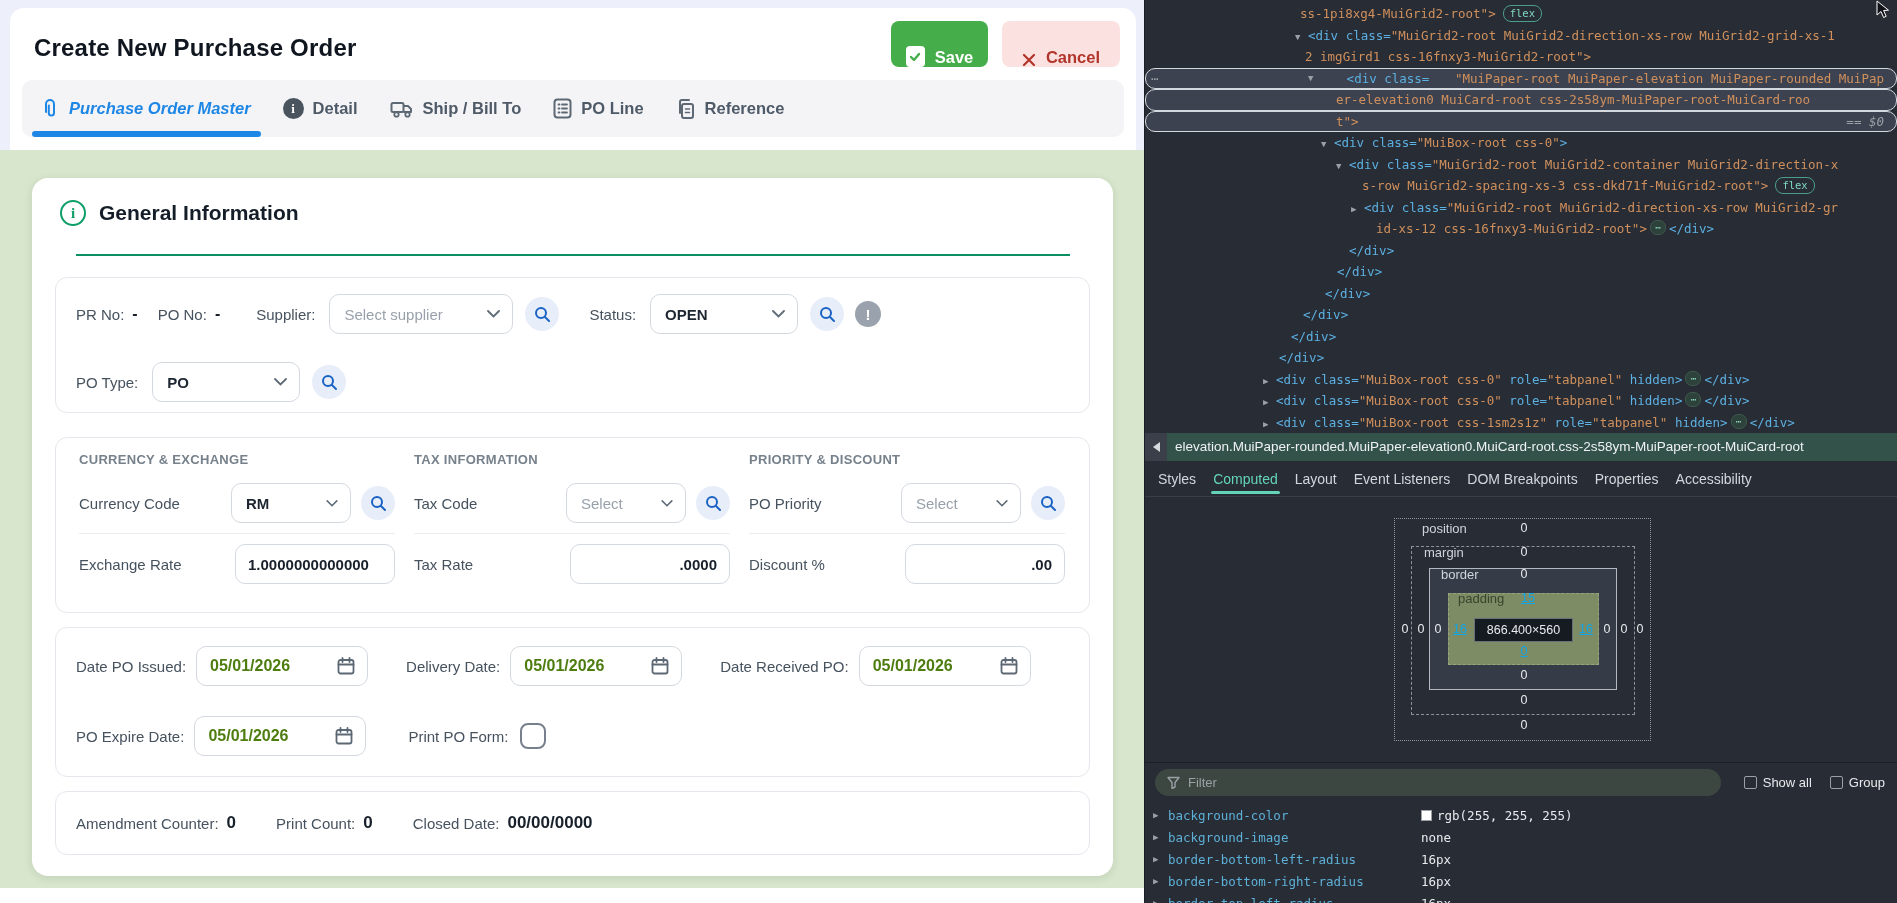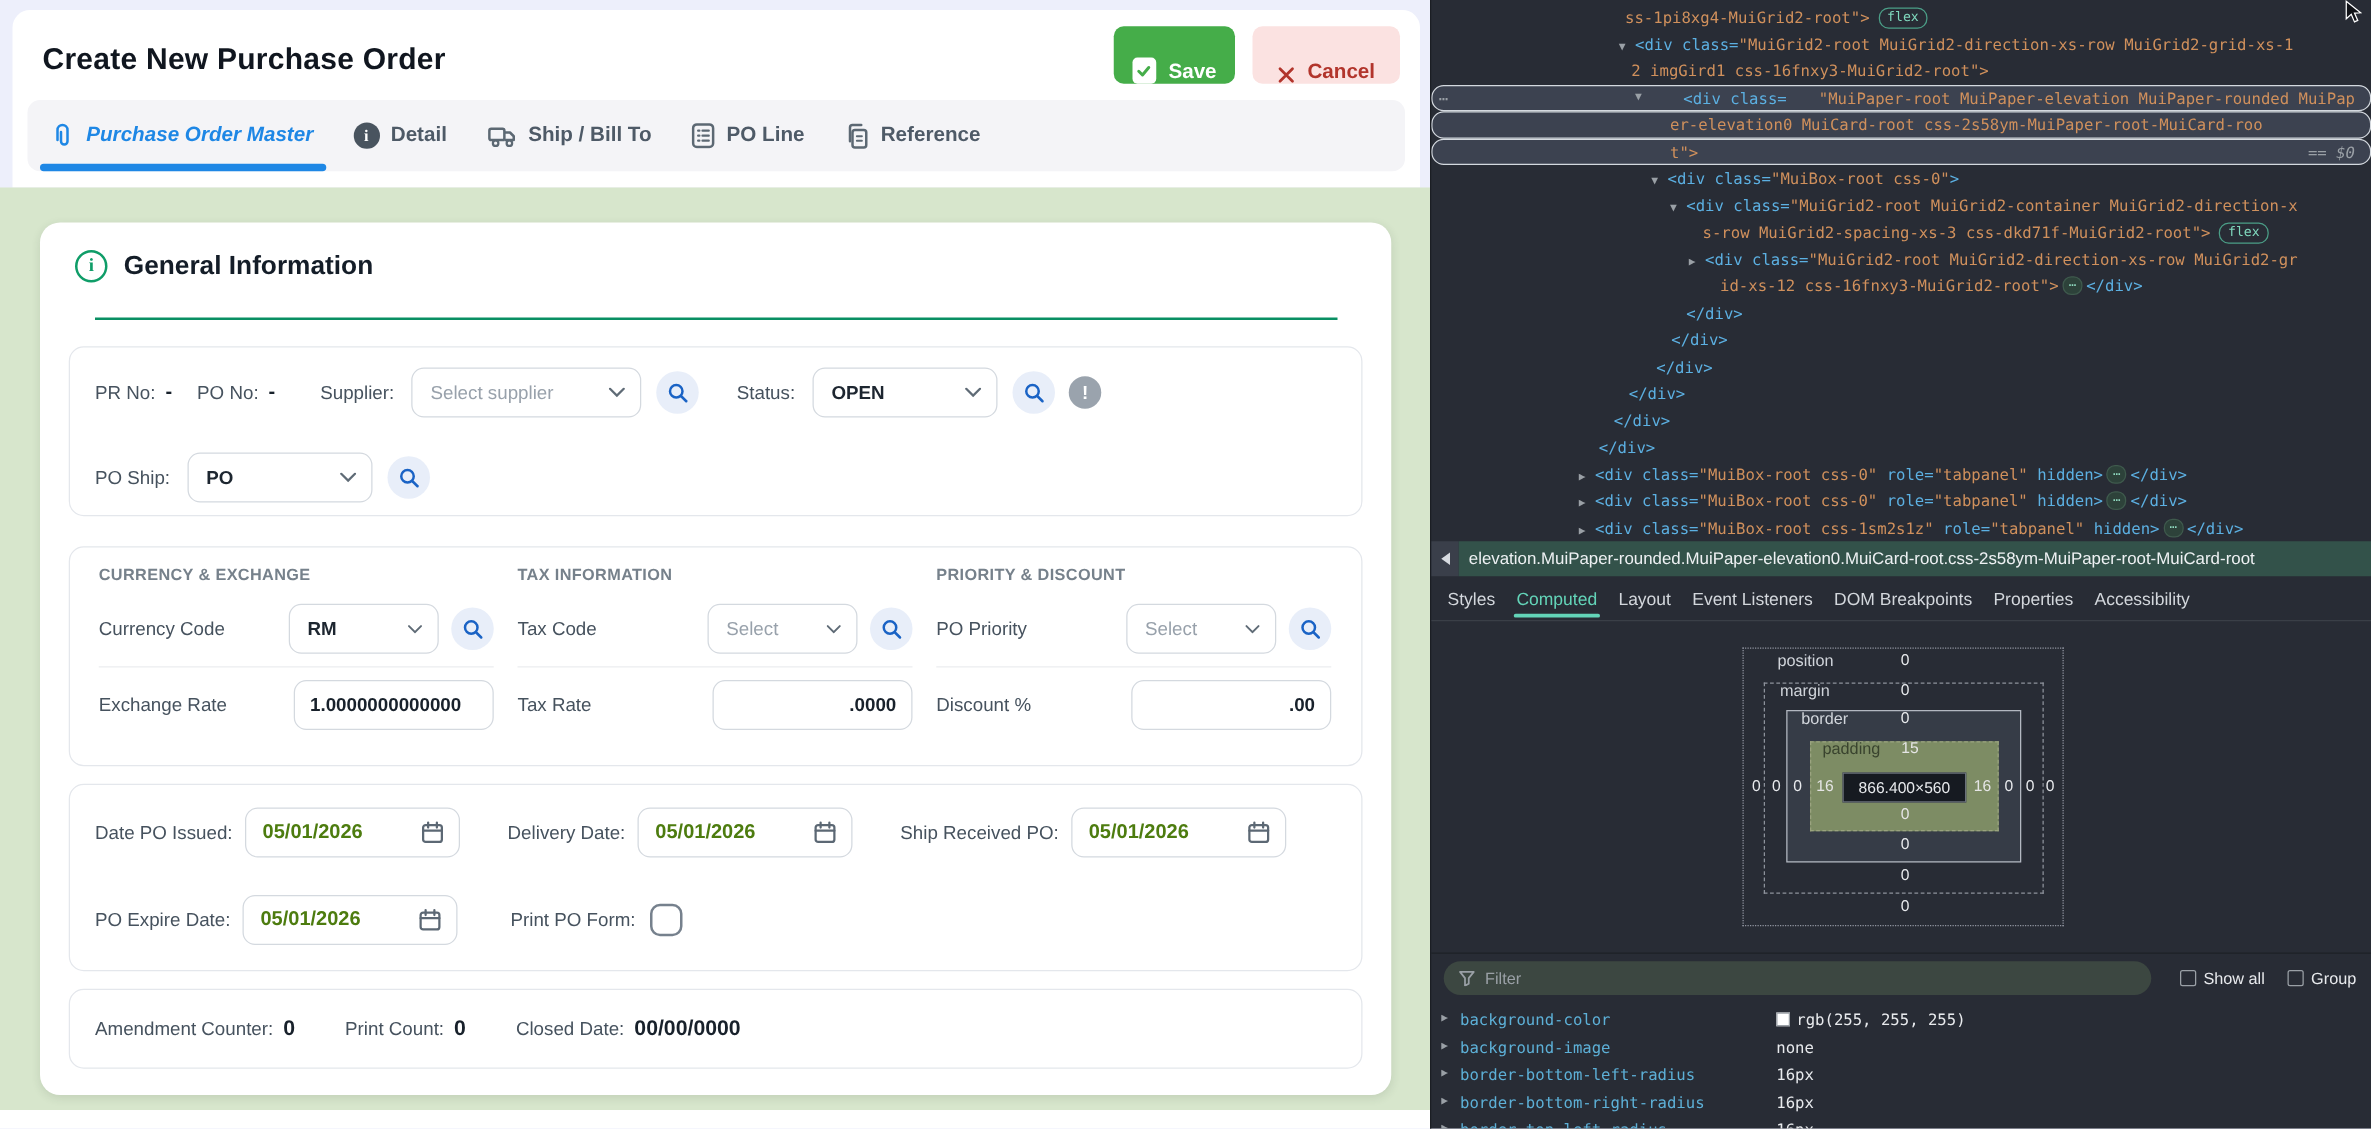--- a/index.html
+++ b/index.html
@@ -94,21 +94,21 @@
   .computed{position:absolute;left:0;top:497px;width:100%;bottom:0;}
   .boxmodel{position:absolute;left:249px;top:21px;width:257px;height:223px;font-family:"Liberation Sans",sans-serif;}
   .bm-pos{position:absolute;left:0;top:0;right:0;bottom:0;border:1px dotted #9094a0;box-sizing:border-box;}
   .bm-mar{position:absolute;left:17px;top:28px;width:224px;height:169px;border:1px dashed #8d929c;box-sizing:border-box;}
   .bm-bor{position:absolute;left:35px;top:50px;width:188px;height:122px;border:1px solid #b3b8c1;background:#363c47;box-sizing:border-box;}
   .bm-pad{position:absolute;left:54px;top:75px;width:151px;height:72px;border:1px dashed #9aa37f;background:#7d8c64;box-sizing:border-box;}
   .bm-content{position:absolute;left:80px;top:100px;width:99px;height:24px;background:#161a21;border:1px solid #6a707b;box-sizing:border-box;display:flex;align-items:center;justify-content:center;color:#e8eaed;font-size:12.5px;}
   .bm-label{position:absolute;font-size:13px;color:#d0d4da;}
   .bm-label.dark{color:#39432e;}
   .bm-num{position:absolute;transform:translateX(-50%);font-size:12.5px;color:#e8eaed;}
-  .bm-num.dark{color:#e5e5e5;}
+  .bm-num.dark{color:#0ea5e9;text-decoration:underline;}
 
   .filter-row{position:absolute;left:0;top:265px;width:100%;height:40px;border-top:1px solid #1c2026;display:flex;align-items:center;padding:0 12px 0 10px;box-sizing:border-box;font-family:"Liberation Sans",sans-serif;}
   .filter-pill{width:566px;height:27px;border-radius:14px;background:#3c4741;display:flex;align-items:center;gap:8px;padding:0 12px;box-sizing:border-box;color:#9aa0a6;font-size:13px;}
   .chk-group{margin-left:auto;display:flex;align-items:center;gap:18px;color:#e8eaed;font-size:13px;}
   .chk-item{display:flex;align-items:center;gap:6px;}
   .chk{width:13px;height:13px;border:1.5px solid #9aa0a6;border-radius:2px;background:transparent;box-sizing:border-box;cursor:pointer;}
 
   .props{position:absolute;left:0;top:307px;width:100%;}
   .prop-row{position:relative;height:22px;display:flex;align-items:center;padding-left:8px;font-size:12.5px;cursor:pointer;}
   .prop-arrow{color:#9aa0a6;font-size:9px;width:15px;flex:none;}
@@ -235,21 +235,21 @@
             <span style="display:flex;">
                 <svg width="17" height="17" viewBox="0 0 17 17">
                   <circle cx="7" cy="7" r="5" fill="none" stroke="#1a63c5" stroke-width="2"></circle>
                   <path d="M11 11 L15 15" stroke="#1a63c5" stroke-width="2" stroke-linecap="round"></path>
                 </svg>
               </span>
           </div>
           <span class="warn" style="margin-left:11px;"></span>
         </div>
         <div class="frow" style="top:82px;height:44px;">
-          <span class="lab">PO Ship:</span>
+          <span class="lab">PO Type:</span>
           <div class="sel" style="margin-left:14px;width:148px;">
             <span class="val">PO</span>
             <span class="chev">
                 <svg width="13" height="8" viewBox="0 0 13 8">
                   <polyline points="1,1 6.5,6.5 12,1" fill="none" stroke="#5f6b76" stroke-width="1.8" stroke-linecap="round"></polyline>
                 </svg>
               </span>
           </div>
           <div class="search-btn" style="margin-left:12px;">
             <span style="display:flex;">
@@ -365,21 +365,21 @@
           <span class="lab" style="margin-left:38px;">Delivery Date:</span>
           <div class="datebox" style="margin-left:10px;">
             <span class="dval">05/01/2026</span>
             <span style="display:flex;">
                 <svg width="20" height="20" viewBox="0 0 20 20">
                   <rect x="2.5" y="4" width="15" height="13.5" rx="2" fill="none" stroke="#5c6874" stroke-width="1.8"></rect>
                   <path d="M6.5 2 v4 M13.5 2 v4 M2.5 8.5 h15" stroke="#5c6874" stroke-width="1.8" stroke-linecap="round"></path>
                 </svg>
               </span>
           </div>
-          <span class="lab" style="margin-left:38px;">Ship Received PO:</span>
+          <span class="lab" style="margin-left:38px;">Date Received PO:</span>
           <div class="datebox" style="margin-left:10px;">
             <span class="dval">05/01/2026</span>
             <span style="display:flex;">
                 <svg width="20" height="20" viewBox="0 0 20 20">
                   <rect x="2.5" y="4" width="15" height="13.5" rx="2" fill="none" stroke="#5c6874" stroke-width="1.8"></rect>
                   <path d="M6.5 2 v4 M13.5 2 v4 M2.5 8.5 h15" stroke="#5c6874" stroke-width="1.8" stroke-linecap="round"></path>
                 </svg>
               </span>
           </div>
         </div>

